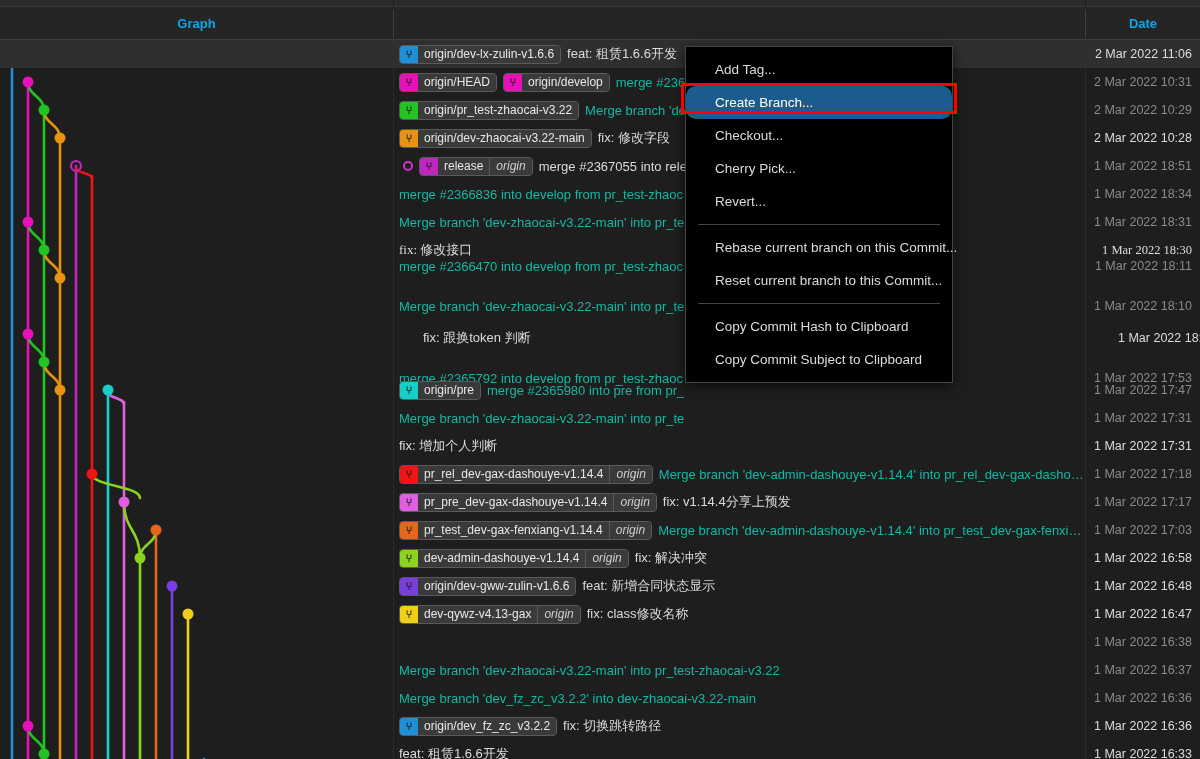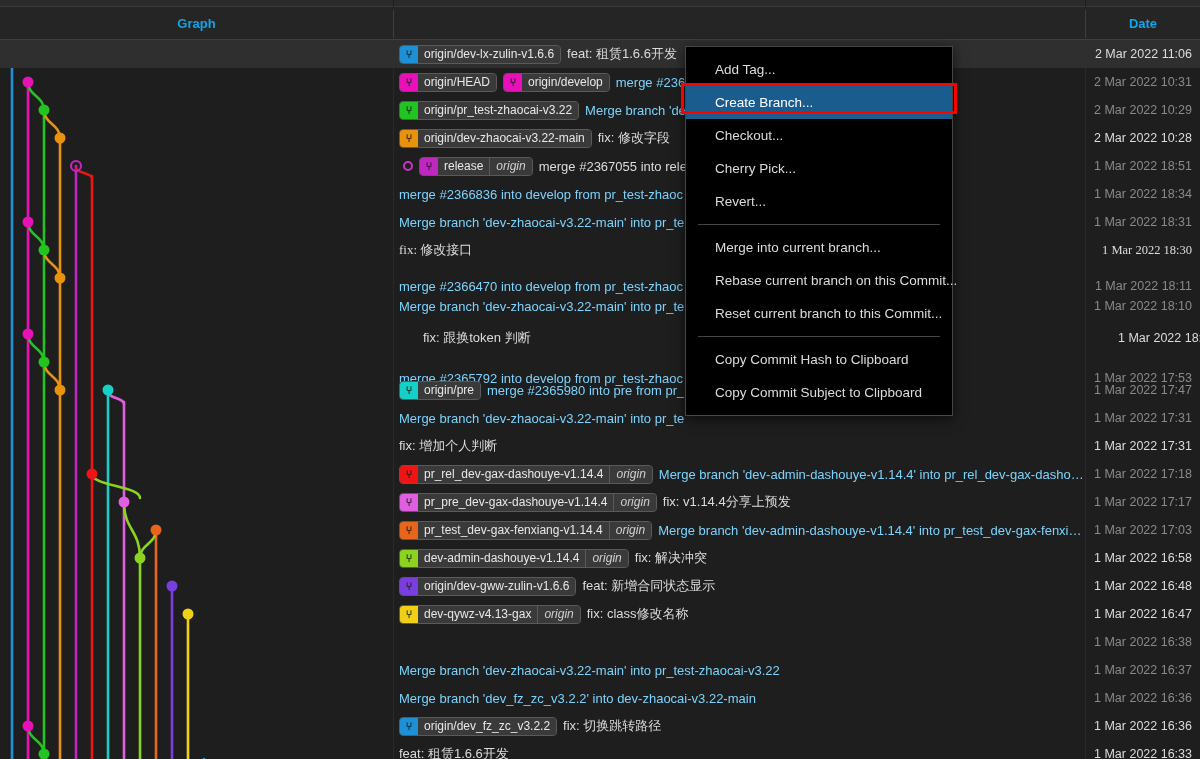--- a/index.html
+++ b/index.html
@@ -46,21 +46,21 @@
   .rowdiv{
     position:absolute; width:1px; top:0; height:719px; background:#2a2a2a;
   }
   
   .desc{
     position:absolute; left:399px; top:0; height:28px; width:686px;
     display:flex; align-items:center; gap:6px;
     overflow:hidden; white-space:nowrap;
   }
   .dtext{
-    font-size:13px; color:#7dd3fc;
+    font-size:13px; color:#14b8a6;
     overflow:hidden; text-overflow:ellipsis; white-space:nowrap;
   }
   .dtext.bright{ color:#dcdcdc; }
   
   .date{
     position:absolute; left:1086px; top:0; width:114px; height:28px;
     display:flex; align-items:center; justify-content:flex-end;
     padding-right:8px; font-size:12.5px; color:#8a8a8a; white-space:nowrap;
   }
   .date.bright{ color:#dcdcdc; }
@@ -96,21 +96,21 @@
     position:absolute; left:685px; top:46px; width:268px;
     background:#000000; border:1px solid #454545;
     box-shadow:0 3px 12px rgba(0,0,0,.6);
     padding:6px 0; z-index:40;
   }
   .mi{
     height:33px; display:flex; align-items:center;
     padding:0 0 0 29px; font-size:13.5px; color:#dcdcdc;
     white-space:nowrap;
   }
-  .mi.hl{ background:#1b5c8f; color:#ffffff; }
+  .mi.hl{ background:#1b5c8f; color:#ffffff;border-radius:10px; }
   .msep{ height:1px; background:#454545; margin:6px 12px; }
   
   #redbox{
     position:absolute; left:681px; top:83px; width:276px; height:31px;
     border:3px solid #ff0000; z-index:50; pointer-events:none;
   }
 </style>
 </head>
 <body>
 
@@ -250,21 +250,21 @@
         <div class="dtext">Merge branch 'dev-zhaocai-v3.22-main' into pr_te</div>
       </div>
       <div class="date">1 Mar 2022 18:31</div>
     </div>
     <div class="row" style="top: 196px; font-family: Liberation Serif, serif;">
       <div class="desc">
         <div class="dtext bright">fix: 修改接口</div>
       </div>
       <div class="date bright">1 Mar 2022 18:30</div>
     </div>
-    <div class="row" style="top: 232px;">
+    <div class="row" style="top: 212px;">
       <div class="desc">
         <div class="dtext">merge #2366470 into develop from pr_test-zhaoc</div>
       </div>
       <div class="date">1 Mar 2022 18:11</div>
     </div>
     <div class="row" style="top: 252px;">
       <div class="desc">
         <div class="dtext">Merge branch 'dev-zhaocai-v3.22-main' into pr_te</div>
       </div>
       <div class="date">1 Mar 2022 18:10</div>
@@ -401,20 +401,19 @@
     </div>
   </div>
 
 <div id="ctxmenu">
     <div class="mi">Add Tag...</div>
     <div class="mi hl">Create Branch...</div>
     <div class="mi">Checkout...</div>
     <div class="mi">Cherry Pick...</div>
     <div class="mi">Revert...</div>
     <div class="msep"></div>
-    <div class="mi">Merge into current branch...</div>
     <div class="mi">Rebase current branch on this Commit...</div>
     <div class="mi">Reset current branch to this Commit...</div>
     <div class="msep"></div>
     <div class="mi">Copy Commit Hash to Clipboard</div>
     <div class="mi">Copy Commit Subject to Clipboard</div>
   </div>
 <div id="redbox"></div>
 
 </body></html>

